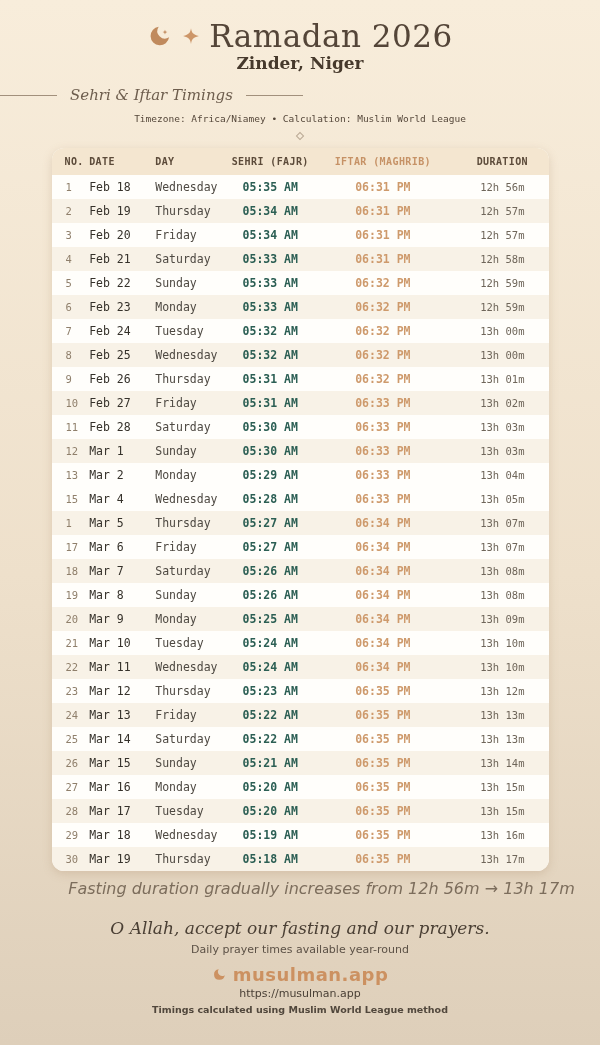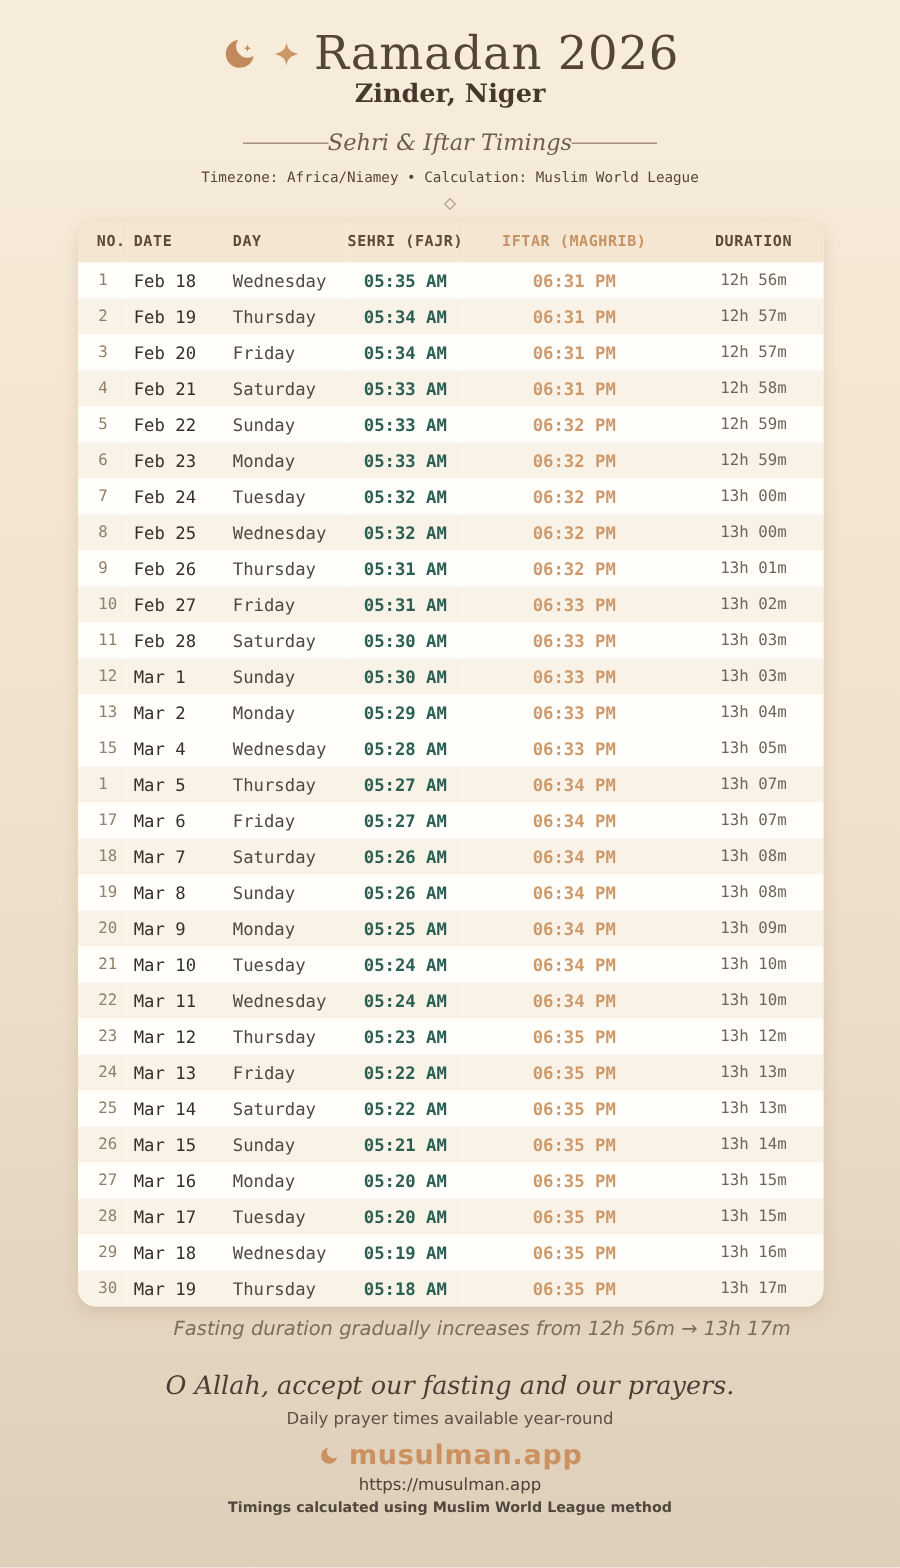--- a/index.html
+++ b/index.html
@@ -17,21 +17,21 @@
   .title-row { display: flex; justify-content: center; align-items: center; gap: 9px; }
   .title-row h1 {
     font-family: "DejaVu Serif", serif;
     font-size: 31px; font-weight: 500; color: #544538; letter-spacing: 0.5px;
   }
   .icon { display: inline-flex; align-items: center; }
   .location {
     font-family: "DejaVu Serif", serif;
     font-size: 17px; font-weight: bold; color: #46392c; margin-top: -1px;
   }
-  .subtitle-row { display: flex; justify-content: center; align-items: center; margin-top: 13px; }
+  .subtitle-row { display: flex; align-items: center; gap: 13px; margin-top: 13px; }
   .subtitle-row .line { width: 57px; height: 1px; background: #a2907c; }
   .subtitle-text {
     font-family: "DejaVu Serif", serif; font-style: italic;
     font-size: 15px; color: #6d5d4d;
   }
   .meta {
     margin-top: 9px; font-family: "DejaVu Sans Mono", monospace;
     font-size: 9.5px; color: #55473a;
   }
   .diamond {
@@ -63,21 +63,21 @@
   td.col-no { padding-left: 14px; font-size: 10.5px; color: #8f7f6b; }
   td.col-date { padding-left: 4px; color: #35312a; }
   td.col-day { padding-left: 3px; color: #4e4942; }
   td.col-sehri { font-weight: bold; color: #2c5f54; }
   td.col-iftar { font-weight: bold; color: #ce9a6c; }
   td.col-duration { font-size: 10.5px; color: #6f665a; margin-top: 12px; }
 
   
   footer { text-align: center; }
   .note {
-    margin-top: 8px; font-style: italic; font-size: 13px; color: #7c6d5c; padding-left: 43px;
+    margin-top: 8px; font-style: italic; font-size: 16px; color: #7c6d5c; padding-left: 43px;
   }
   .dua {
     margin-top: 20px; font-family: "DejaVu Serif", serif; font-style: italic;
     font-size: 17px; color: #4a3f34;
   }
   .availability { margin-top: 5px; font-size: 11px; color: #5c5146; }
   .brand-row {
     margin-top: 8px; display: flex; justify-content: center; align-items: center; gap: 6px;
     cursor: pointer;
   }

